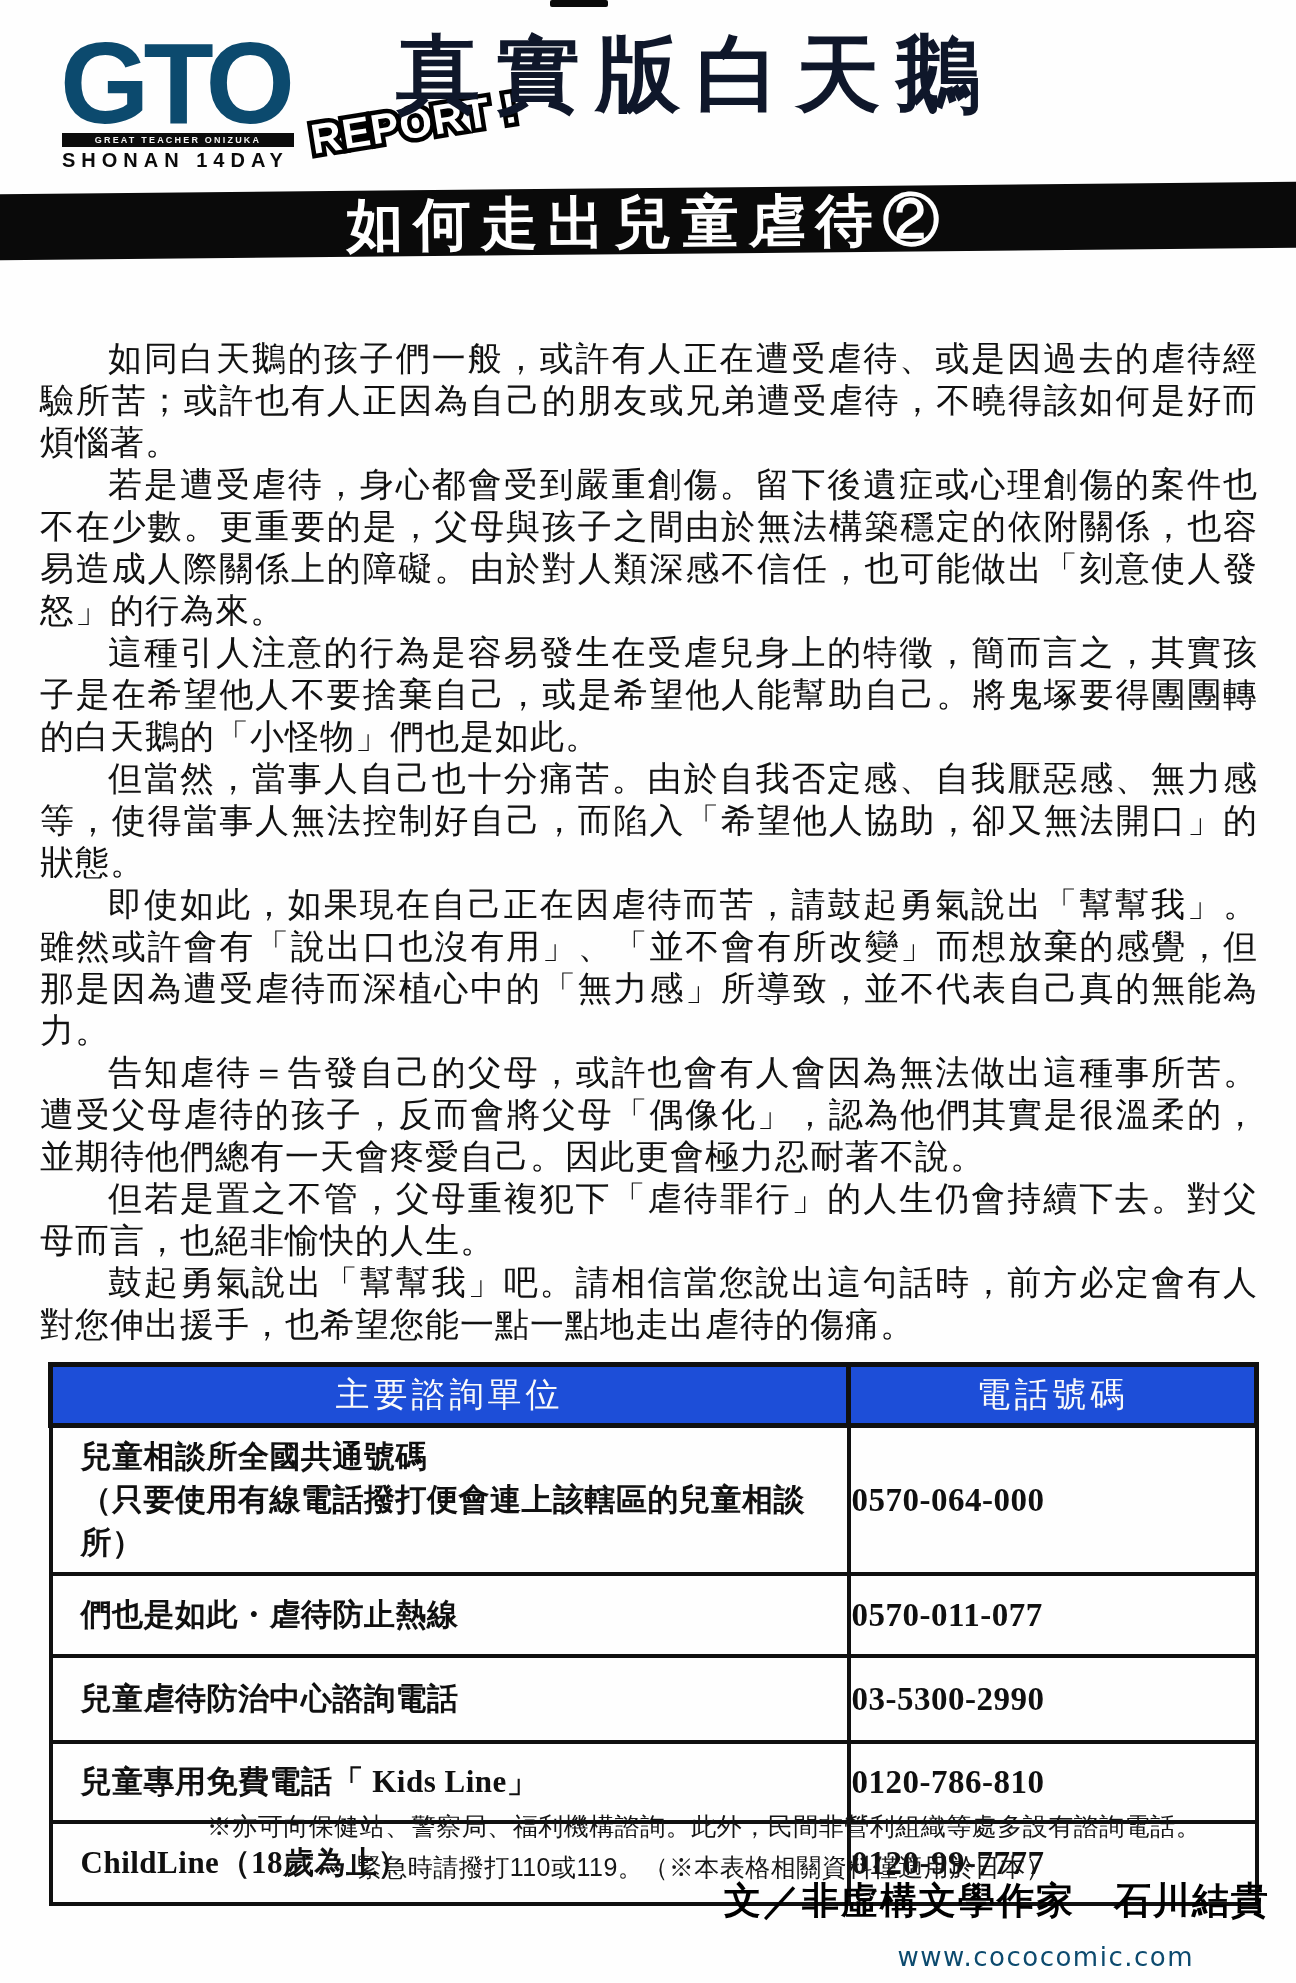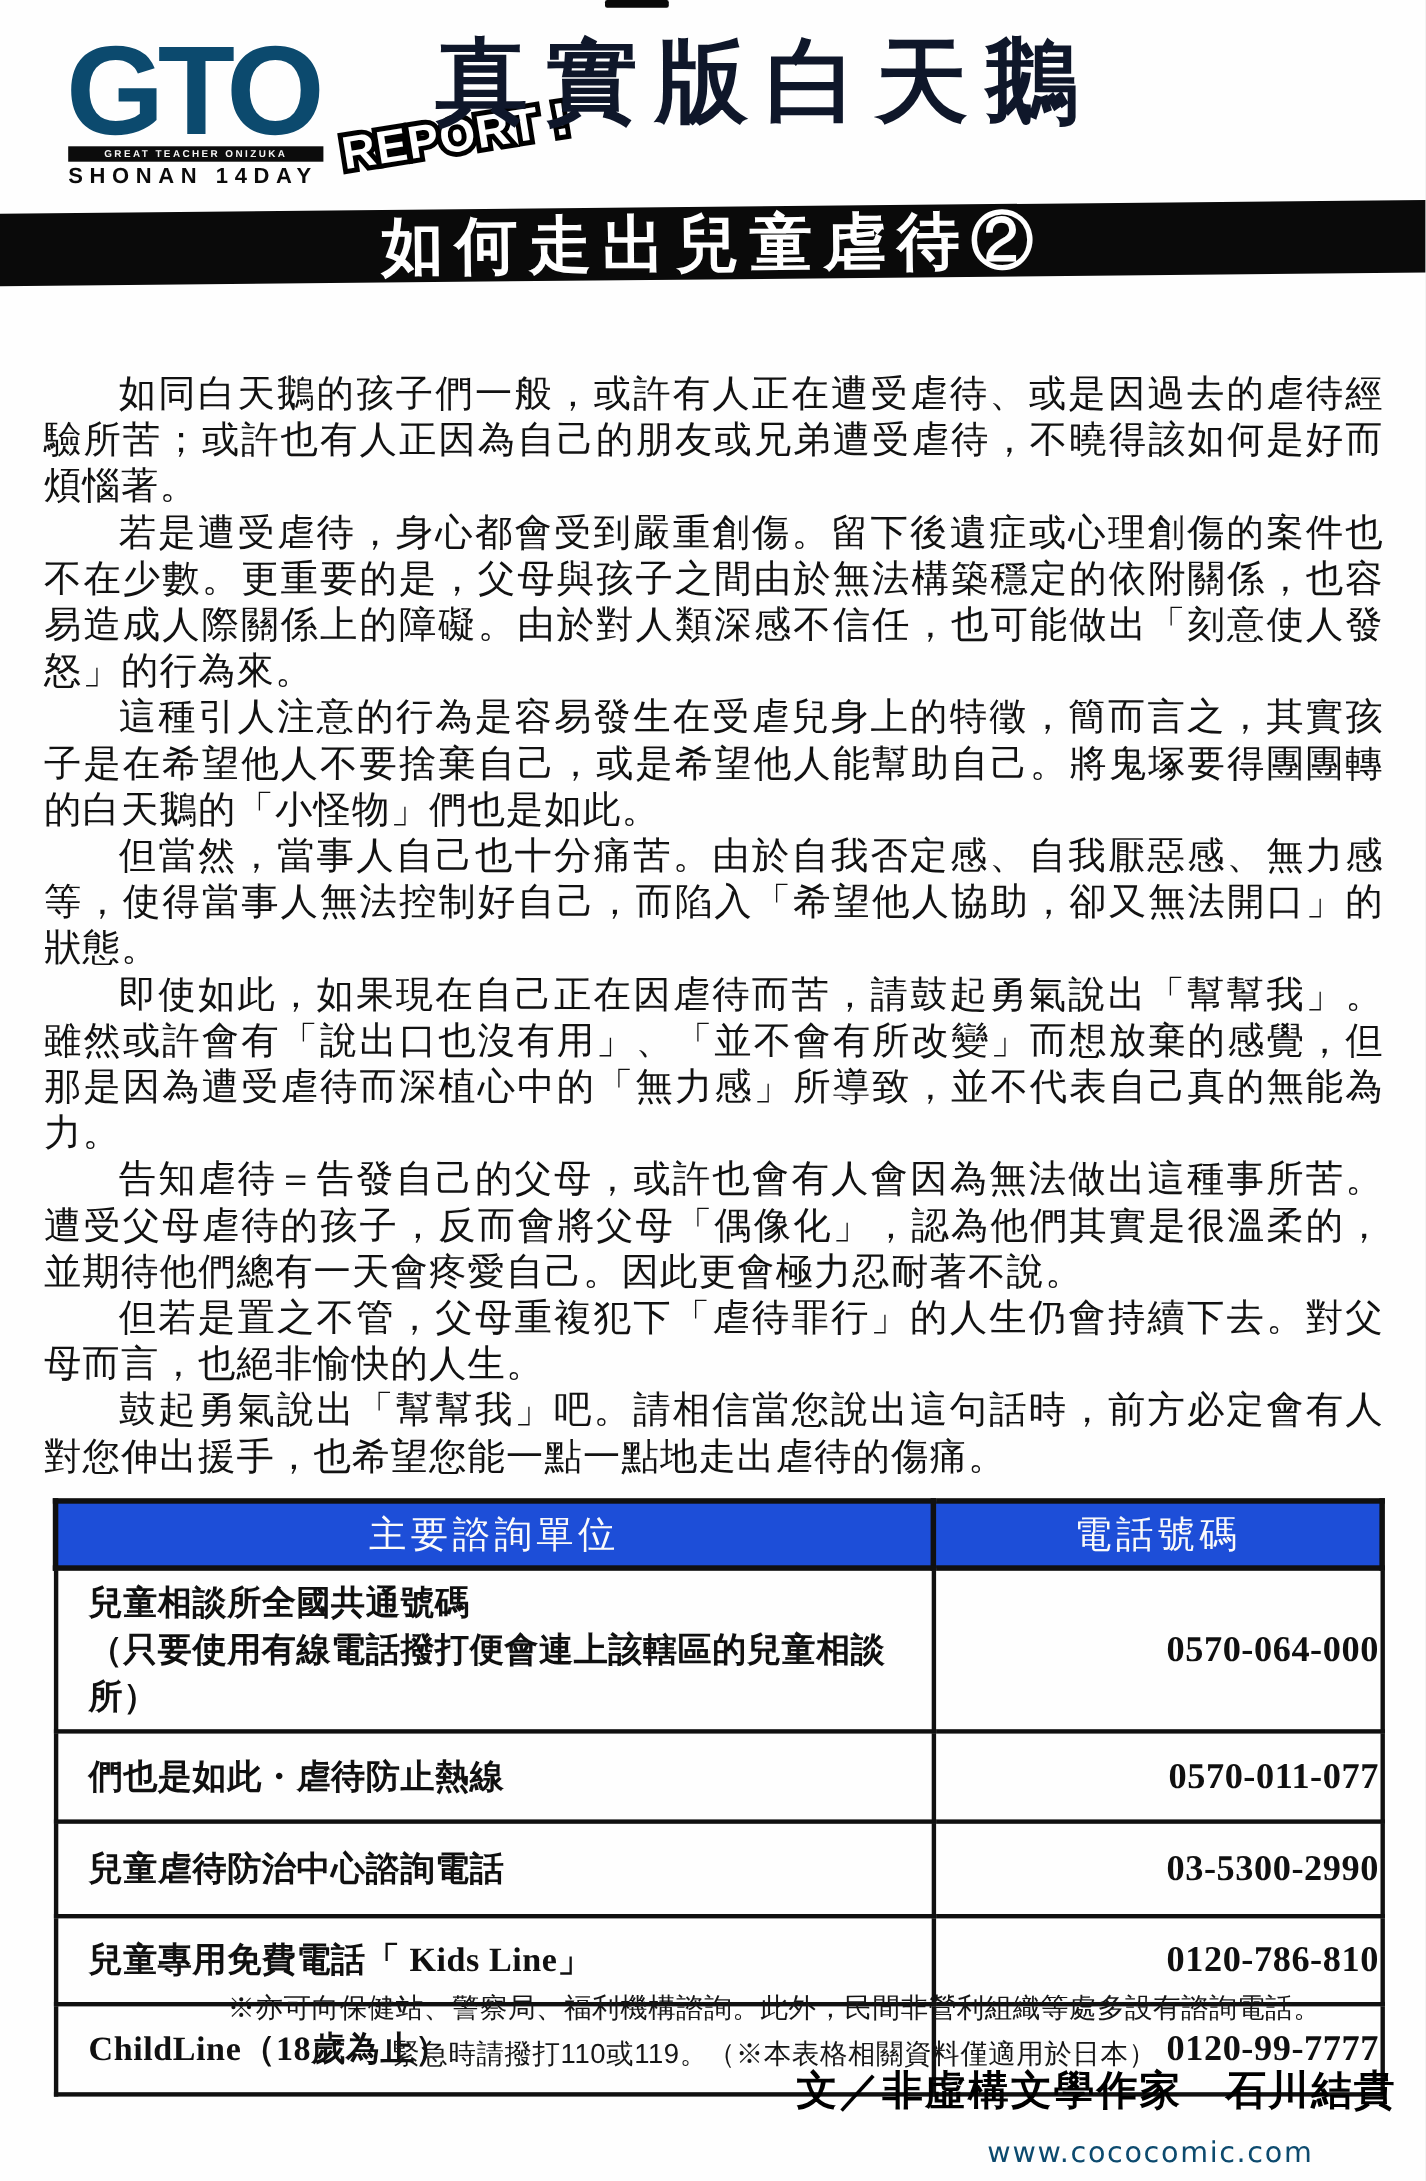--- a/index.html
+++ b/index.html
@@ -70,21 +70,21 @@
     background:#1d4ed8; color:#fafafa; font-weight:normal;
     font-size:34px; letter-spacing:4px; height:54px; text-align:center;
     border:5px solid #101010;
   }
   .phone-table td {
     border:4px solid #101010; background:#fefefe;
     font-size:31px; letter-spacing:0.5px; vertical-align:middle;font-weight:bold;
   }
   .phone-table td.unit { padding:8px 14px 8px 28px; line-height:1.38; }
   .phone-table td.phone {
-    text-align:right; font-weight:bold; font-size:33px;
+    text-align:left; font-weight:bold; font-size:33px;
     font-family:"Liberation Serif", serif;
   }
   .unit-note { display:block; }
   .row-tall   td { height:102px; }
   .row-short1 td { height:62px; }
   .row-short2 td { height:66px; }
   .row-short3 td { height:60px; }
   .row-short4 td { height:62px; }
 
   

